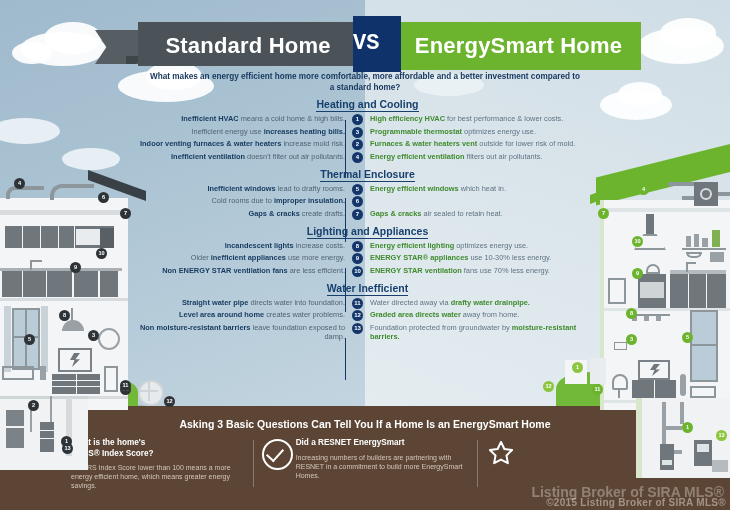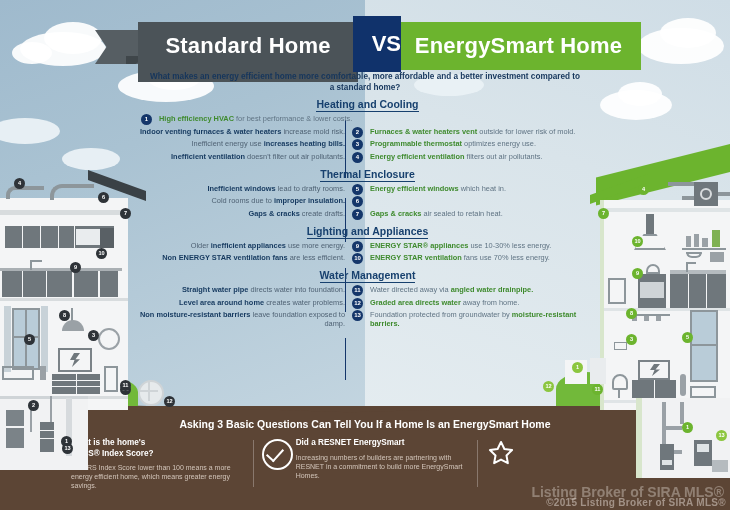--- a/index.html
+++ b/index.html
@@ -21,28 +21,28 @@
   
   .banner{position:absolute;top:22px;left:95px;width:545px;height:48px;z-index:30;}
   .ribbon-tail-l{position:absolute;left:0;top:8px;width:52px;height:34px;
     background:#565e63;clip-path:polygon(0 0,100% 0,100% 100%,0 100%,22% 50%);}
   .ribbon-tail-l:after{content:"";position:absolute;right:-1px;top:26px;width:22px;height:14px;
     background:#3f464a;clip-path:polygon(0 0,100% 0,0 100%);}
   .ribbon-tail-r{position:absolute;right:0;top:8px;width:52px;height:34px;
     background:#6bb12b;clip-path:polygon(0 0,100% 0,78% 50%,100% 100%,0 100%);}
   .ribbon-tail-r:before{content:"";position:absolute;left:-1px;top:26px;width:22px;height:14px;
     background:#4e8d1c;clip-path:polygon(100% 0,100% 100%,0 0);}
-  .bar-l{position:absolute;left:43px;top:0;width:220px;height:60px;background:#4b5358;}
+  .bar-l{position:absolute;left:43px;top:0;width:220px;height:44px;background:#4b5358;}
   .bar-r{position:absolute;left:301px;top:0;width:245px;height:48px;background:#6cb42e;}
   .bar-l .txt{color:#fff;font-size:22px;font-weight:bold;line-height:48px;
     text-align:center;letter-spacing:.2px;}
   .bar-r .txt{color:#fff;font-size:22px;font-weight:bold;line-height:48px;
     text-align:center;letter-spacing:.2px;}
   .vs-box{position:absolute;left:258px;top:-6px;width:48px;height:56px;background:#10326b;z-index:3;}
-  .vs-box .txt{color:#fff;font-size:22px;font-weight:bold;line-height:56px;text-align:right;}
+  .vs-box .txt{color:#fff;font-size:22px;font-weight:bold;line-height:56px;text-align:left;font-family:Liberation Mono, monospace;}
   .subtitle{position:absolute;top:72px;left:150px;width:430px;text-align:center;
     color:#16365c;font-size:8.2px;line-height:10.5px;z-index:30;font-weight:600;}
 
   
   .center{position:absolute;left:140px;top:98px;width:455px;z-index:25;}
   .sec{margin-bottom:5px;}
   .sec-head{text-align:center;color:#17406e;font-weight:bold;font-size:10.5px;
     padding-bottom:1px;margin-bottom:3px;}
   .sec-head span{border-bottom:1.6px solid #17406e;padding-bottom:1px;}
   .row{display:flex;align-items:flex-start;margin-bottom:1.5px;}
@@ -305,38 +305,39 @@
     <div class="r" style="left:61px;top:46px;width:12px;height:8px;background:#dfe4e6;"></div>
     <div class="r" style="left:76px;top:62px;width:16px;height:12px;background:#b5bbbf;"></div>
     <div class="badge green" style="left:46px;top:24px;">1</div>
   </div>
 
   <div class="center">
 
     <div class="sec">
       <div class="sec-head"><span>Heating and Cooling</span></div>
       <div class="row">
+        <div class="lft"><b>Inefficient HVAC</b><span> means a cold home &amp; high bills.</span></div>
         <div class="num">
             <i>1</i>
           </div>
         <div class="rgt"><b>High efficiency HVAC</b><span> for best performance &amp; lower costs.</span></div>
       </div>
       <div class="row">
+        <div class="lft"><span>Inefficient energy use </span><b>increases heating bills.</b></div>
+        <div class="num">
+            <i>3</i>
+          </div>
+        <div class="rgt"><b>Programmable thermostat</b><span> optimizes energy use.</span></div>
+      </div>
+      <div class="row">
         <div class="lft"><b>Indoor venting furnaces &amp; water heaters</b><span> increase mold risk.</span></div>
         <div class="num">
             <i>2</i>
           </div>
         <div class="rgt"><b>Furnaces &amp; water heaters vent</b><span> outside for lower risk of mold.</span></div>
-      </div>
-      <div class="row">
-        <div class="lft"><span>Inefficient energy use </span><b>increases heating bills.</b></div>
-        <div class="num">
-            <i>3</i>
-          </div>
-        <div class="rgt"><b>Programmable thermostat</b><span> optimizes energy use.</span></div>
       </div>
       <div class="row">
         <div class="lft"><b>Inefficient ventilation</b><span> doesn't filter out air pollutants.</span></div>
         <div class="num">
             <i>4</i>
           </div>
         <div class="rgt"><b>Energy efficient ventilation</b><span> filters out air pollutants.</span></div>
       </div>
     </div>
 
@@ -360,43 +361,50 @@
         <div class="num">
             <i>7</i>
           </div>
         <div class="rgt"><b>Gaps &amp; cracks</b><span> air sealed to retain heat.</span></div>
       </div>
     </div>
 
     <div class="sec">
       <div class="sec-head"><span>Lighting and Appliances</span></div>
       <div class="row">
+        <div class="lft"><b>Incandescent lights</b><span> increase costs.</span></div>
+        <div class="num">
+            <i>8</i>
+          </div>
+        <div class="rgt"><b>Energy efficient lighting</b><span> optimizes energy use.</span></div>
+      </div>
+      <div class="row">
         <div class="lft"><span>Older </span><b>inefficient appliances</b><span> use more energy.</span></div>
         <div class="num">
             <i>9</i>
           </div>
         <div class="rgt"><b>ENERGY STAR® appliances</b><span> use 10-30% less energy.</span></div>
       </div>
       <div class="row">
         <div class="lft"><b>Non ENERGY STAR ventilation fans</b><span> are less efficient.</span></div>
         <div class="num">
             <i>10</i>
           </div>
         <div class="rgt"><b>ENERGY STAR ventilation</b><span> fans use 70% less energy.</span></div>
       </div>
     </div>
 
     <div class="sec">
-      <div class="sec-head"><span>Water Management</span></div>
+      <div class="sec-head"><span>Water Inefficient</span></div>
       <div class="row">
         <div class="lft"><b>Straight water pipe</b><span> directs water into foundation.</span></div>
         <div class="num">
             <i>11</i>
           </div>
-        <div class="rgt"><span>Water directed away via </span><b>angled water drainpipe.</b></div>
+        <div class="rgt"><span>Water directed away via </span><b>drafty water drainpipe.</b></div>
       </div>
       <div class="row">
         <div class="lft"><b>Level area around home</b><span> creates water problems.</span></div>
         <div class="num">
             <i>12</i>
           </div>
         <div class="rgt"><b>Graded area directs water</b><span> away from home.</span></div>
       </div>
       <div class="row">
         <div class="lft"><b>Non moisture-resistant barriers</b><span> leave foundation exposed to damp.</span></div>

